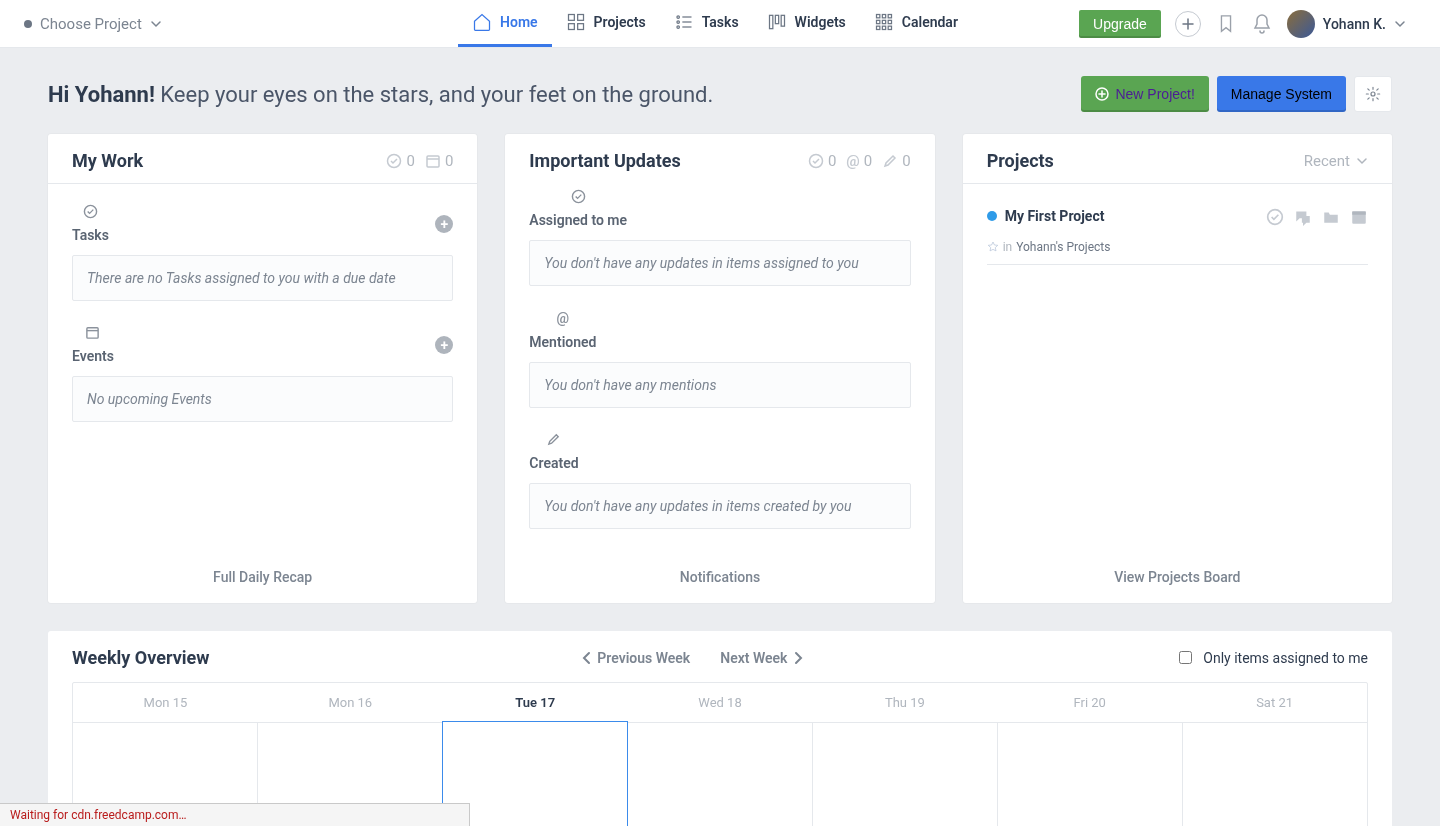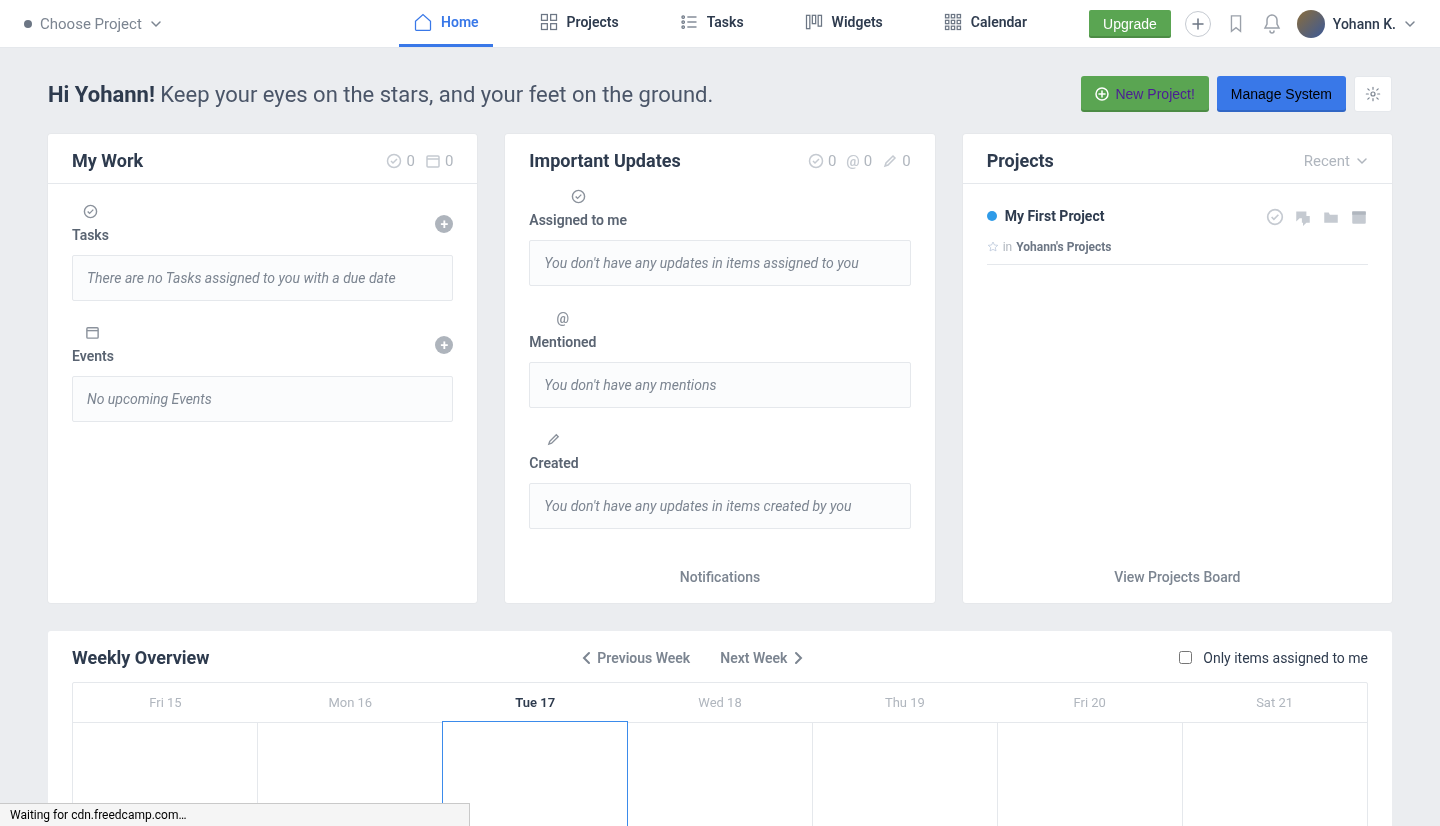--- a/index.html
+++ b/index.html
@@ -21,28 +21,28 @@
   }
   svg { display:block; }
 
   
   .topbar {
     height: 48px;
     background: #fff;
     border-bottom: 1px solid var(--border);
     display: flex;
     align-items: stretch;
-    padding: 0 24px 0 24px;
+    padding: 0 34px 0 24px;
   }
   .topbar-left { display:flex; align-items:center; gap:8px; flex:1; }
   .project-chooser { display:flex; align-items:center; gap:8px; color:var(--text-muted); cursor:pointer; font-size:15px;}
   .dot { width:8px; height:8px; border-radius:50%; background:#6C7684; }
   .chev-down { width:12px; height:12px; }
 
-  .topnav { display:flex; align-items:stretch;gap:32px; }
+  .topnav { display:flex; align-items:stretch; }
   .nav-item {
     display:flex; align-items:center; gap:8px;
     padding: 0 14px;
     font-weight:600; font-size:14px; color:var(--text-dark);
     cursor:pointer; border-bottom:3px solid transparent;
   }
   .nav-item.active { color: var(--blue); border-bottom-color: var(--blue); }
   .nav-item.active svg { stroke: var(--blue); }
   .nav-icon { width:20px; height:20px; stroke:#6C7684; fill:none; stroke-width:1.5;}
 
@@ -128,21 +128,21 @@
   .cal-head-cell.today { color:var(--text-dark); font-weight:600;}
   .cal-body-row { height:130px; }
   .cal-body-cell { border-top:1px solid var(--border); border-right:1px solid var(--border);}
   .cal-body-cell:last-child { border-right:none; }
   .cal-body-cell.today { border:1.5px solid #3B8BEB; margin:-1px 0 -1px -1px;}
 
   
   .statusbar {
     position:fixed; bottom:0; left:0;
     background:#F5F5F5; border:1px solid #C9C9C9; border-bottom:none; border-left:none;
-    font-size:12px; color:#000000; padding:4px 10px; min-width:470px;
+    font-size:12px; color:#b91c1c; padding:4px 10px; min-width:470px;
   }
 </style>
 </head>
 <body>
 
 <div class="topbar">
   <div class="topbar-left">
     <div class="project-chooser">
       <span class="dot"></span>
       <span>Choose Project</span>
@@ -295,20 +295,21 @@
             <svg width="15" height="15" viewBox="0 0 16 16">
                 <rect x="2" y="3" width="12" height="11" rx="1" fill="none" stroke="#8B929C" stroke-width="1.5"></rect>
                 <line x1="2" y1="6" x2="14" y2="6" stroke="#8B929C" stroke-width="1.5"></line>
               </svg>
             <span>Events</span>
           </span>
           <span class="add-circle">+</span>
         </div>
         <div class="empty-box">No upcoming Events</div>
       </div>
+      <div class="card-foot">Full Daily Recap</div>
     </div>
 
     <div class="card">
       <div class="card-head">
         <div class="card-title">Important Updates</div>
         <div class="card-meta">
           <span class="mi">
             <svg width="16" height="16" viewBox="0 0 16 16">
                 <circle cx="8" cy="8" r="6.5" fill="none" stroke="#C5CAD1" stroke-width="1.5"></circle>
                 <path d="M5 8l2 2 4-4" stroke="#C5CAD1" stroke-width="1.5" fill="none"></path>
@@ -376,21 +377,21 @@
           <div class="p-left">
             <div class="proj-title">
               <span class="proj-dot"></span>
               <span>My First Project</span>
             </div>
             <div class="proj-sub">
               <svg width="12" height="12" viewBox="0 0 24 24">
                   <path d="M12 2l2.9 6 6.6.6-5 4.6 1.5 6.5L12 16.8 6 19.7l1.5-6.5-5-4.6 6.6-.6z" fill="none" stroke="#B8C5DA" stroke-width="1.5"></path>
                 </svg>
               <span>in</span>
-              <span style="color:#6C7684;font-weight:700;">Yohann's Projects</span>
+              <span style="color:#6C7684;font-weight:400;">Yohann's Projects</span>
             </div>
           </div>
           <div class="proj-icons">
             <svg width="18" height="18" viewBox="0 0 16 16">
                 <circle cx="8" cy="8" r="6.5" fill="none" stroke="#C5CAD1" stroke-width="1.5"></circle>
                 <path d="M5 8l2 2 4-4" stroke="#C5CAD1" stroke-width="1.5" fill="none"></path>
               </svg>
             <svg width="18" height="18" viewBox="0 0 16 16">
                 <path d="M2 3h9v6H5l-3 3V3zM7 7h7v6h-3l-3 3v-3H7z" fill="#C5CAD1"></path>
               </svg>
@@ -426,21 +427,21 @@
         </div>
       </div>
       <label class="weekly-filter">
         <input type="checkbox" style="">
         <span>Only items assigned to me</span>
       </label>
     </div>
 
     <div class="cal">
       <div class="cal-row">
-        <div class="cal-head-cell">Fri 15</div>
+        <div class="cal-head-cell">Mon 15</div>
         <div class="cal-head-cell">Mon 16</div>
         <div class="cal-head-cell today">Tue 17</div>
         <div class="cal-head-cell">Wed 18</div>
         <div class="cal-head-cell">Thu 19</div>
         <div class="cal-head-cell">Fri 20</div>
         <div class="cal-head-cell">Sat 21</div>
       </div>
       <div class="cal-row cal-body-row">
         <div class="cal-body-cell"></div>
         <div class="cal-body-cell"></div>

